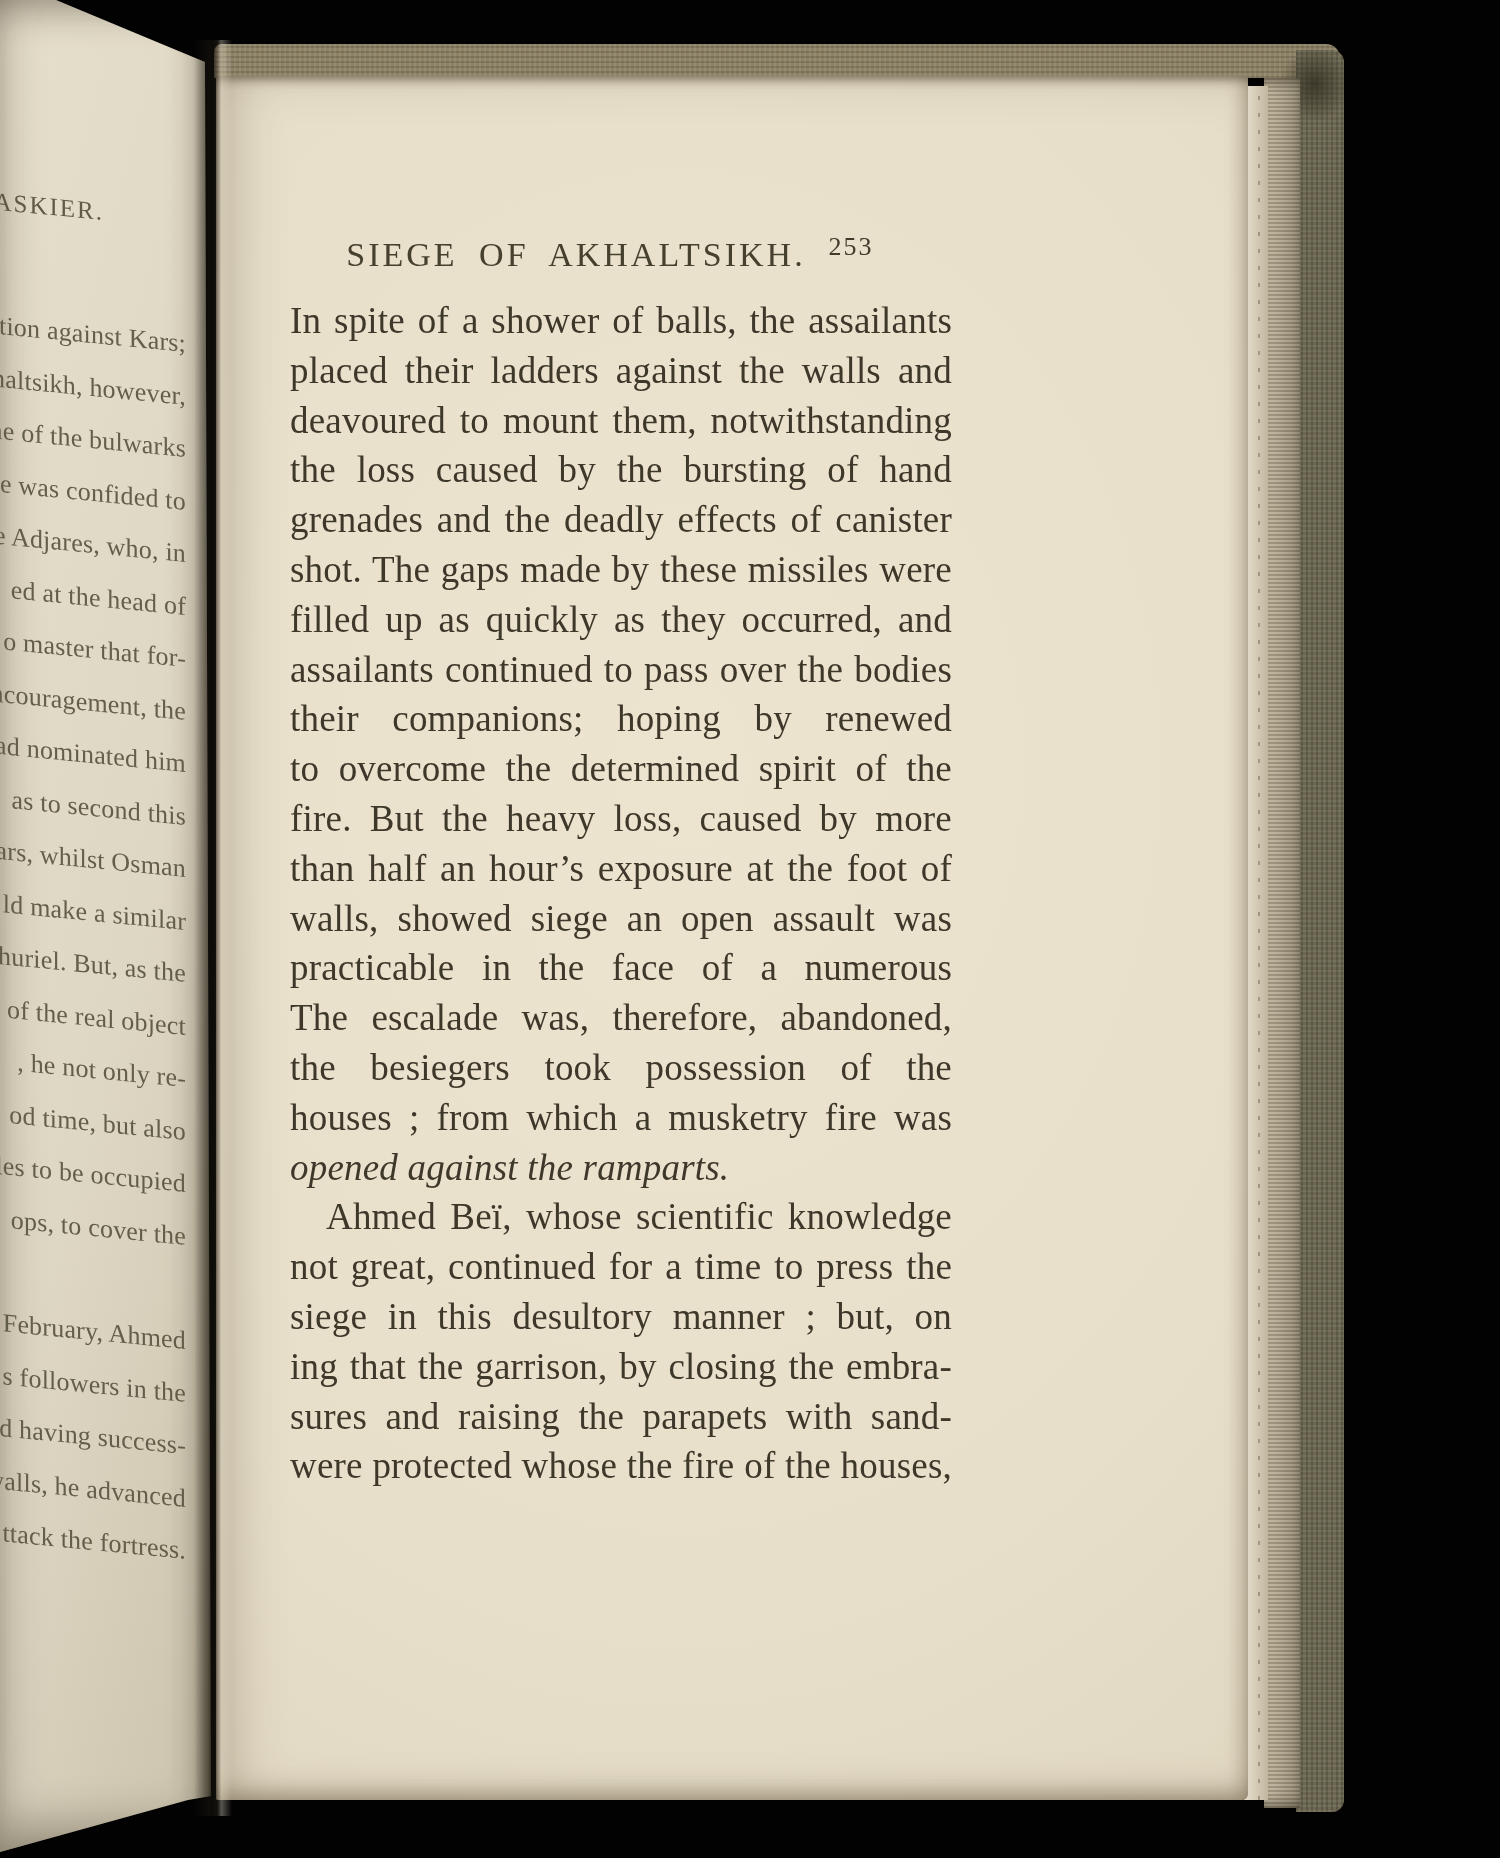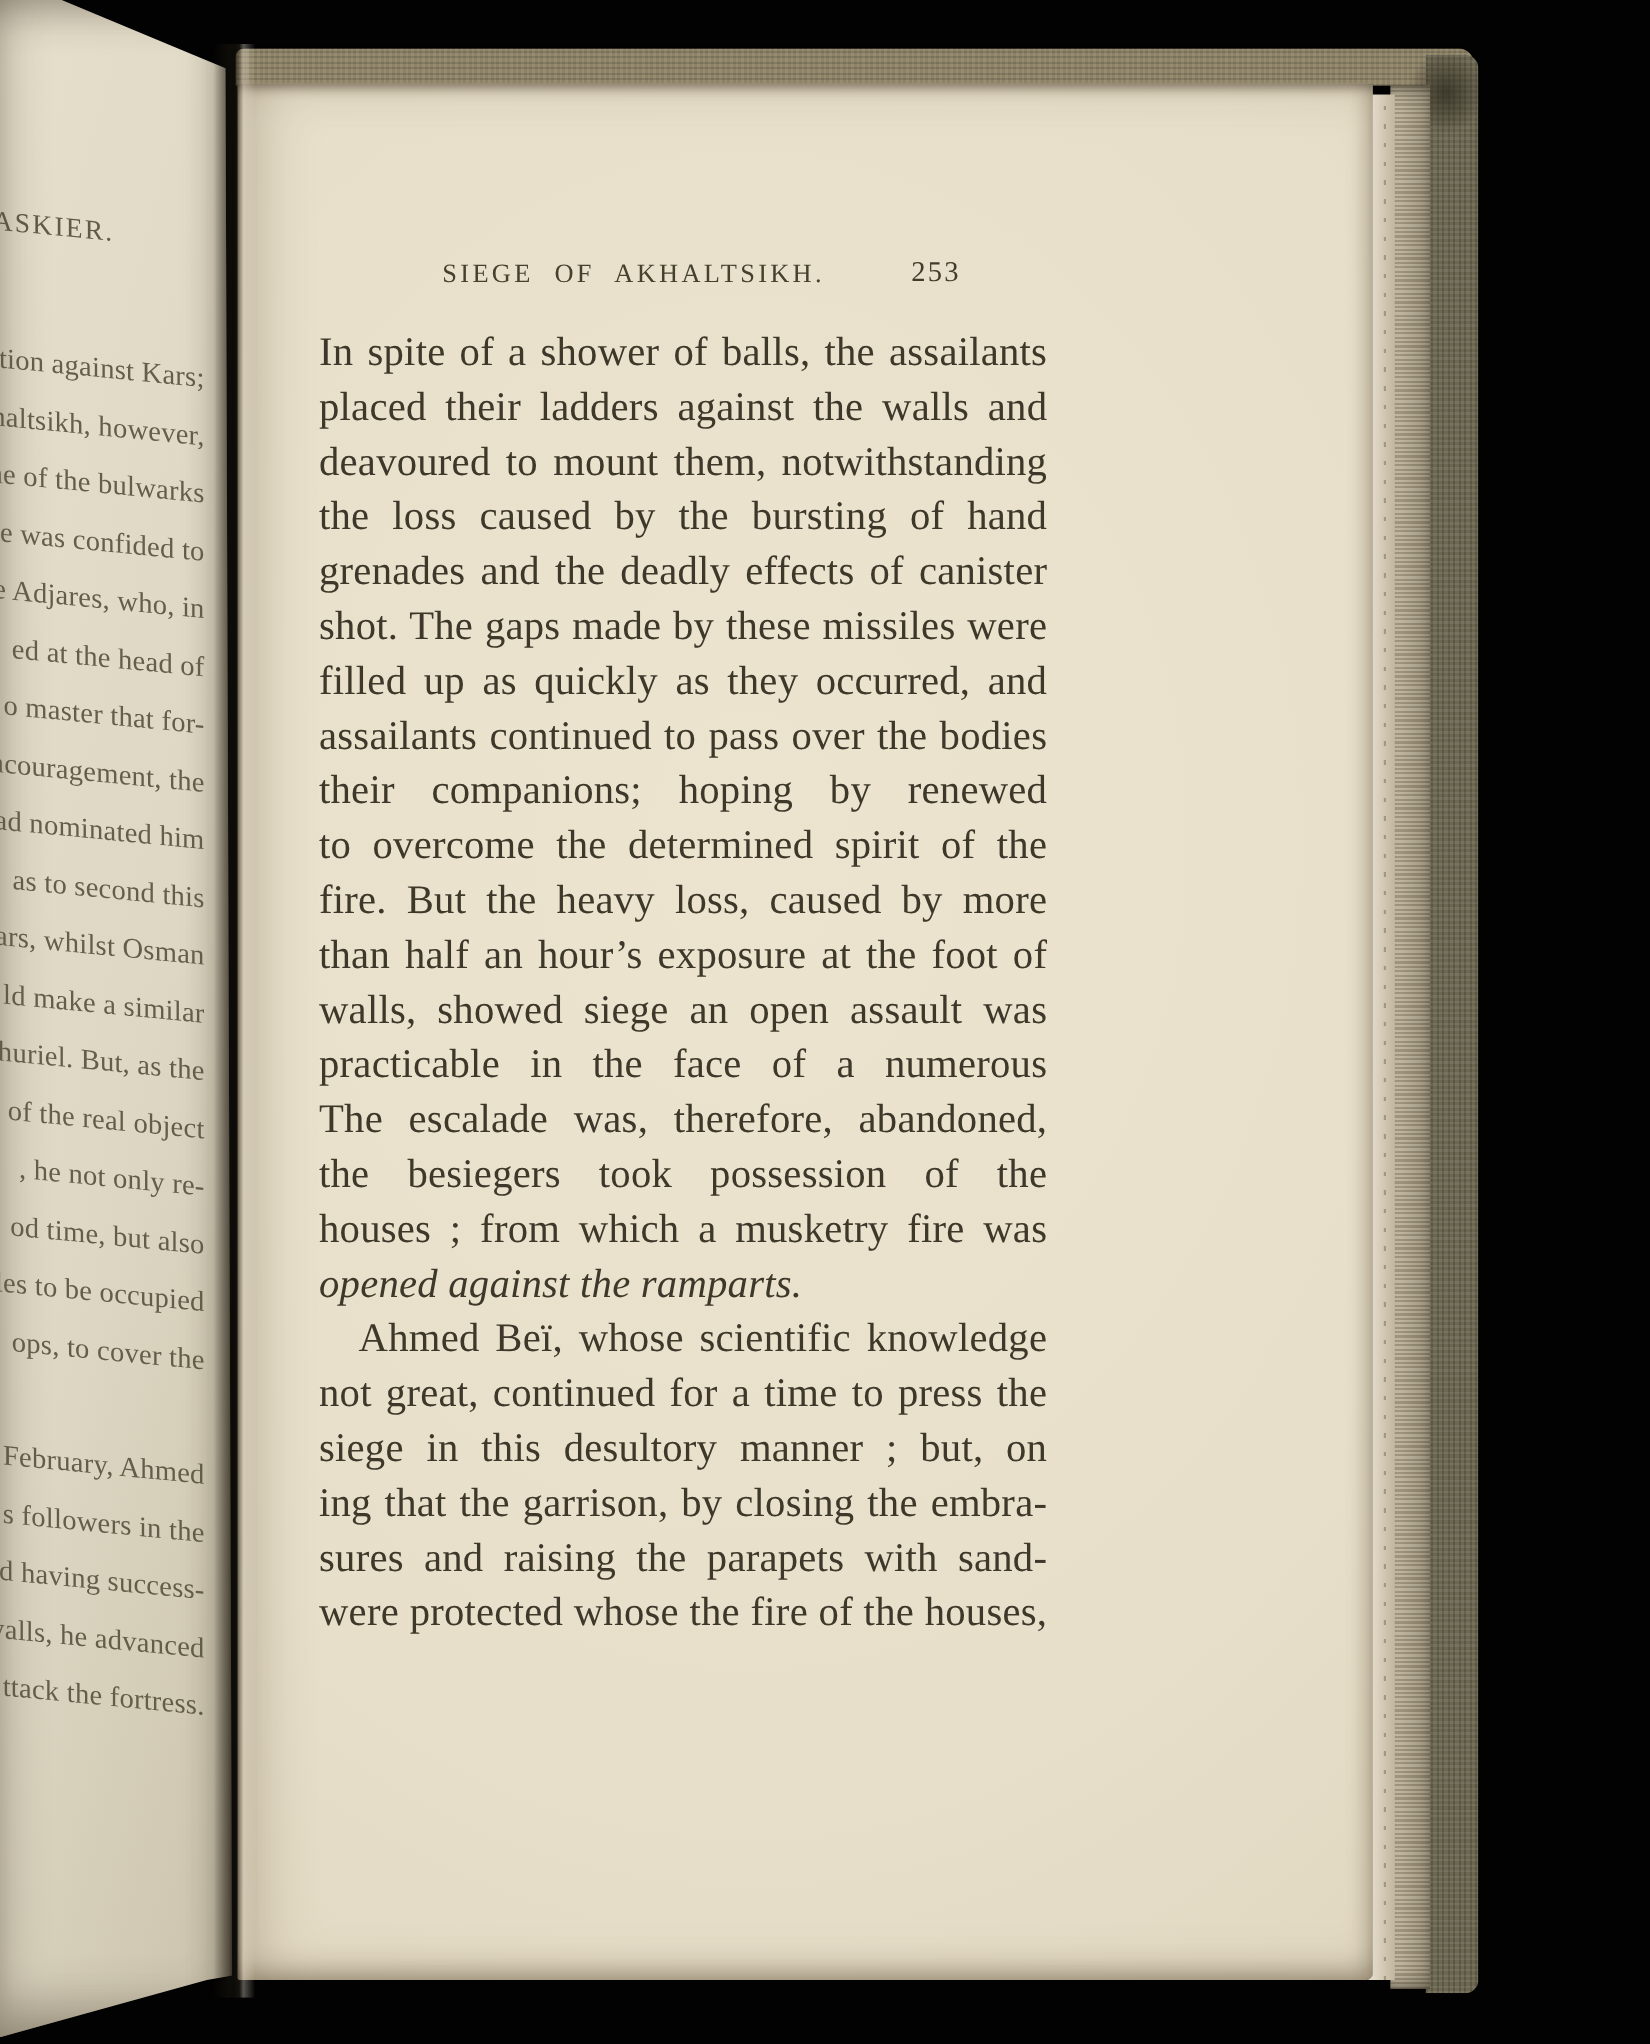--- a/index.html
+++ b/index.html
@@ -54,21 +54,21 @@
     background:radial-gradient(120% 90% at 45% 40%, #ece4cf 0%, #e7dfca 55%, #ddd3bc 100%);
     border-radius:2px 3px 6px 2px;
     box-shadow:
       inset 0 9px 10px -6px rgba(55,45,30,.5),
       inset 24px 0 55px -12px rgba(95,80,55,.38),
       inset -7px 0 16px rgba(110,95,70,.28),
       inset 0 -14px 24px -8px rgba(100,85,60,.4);
   }
   .running-header-title{
     position:absolute;left:120px;top:160px;width:480px;height:36px;
-    text-align:center;font-size:24px;letter-spacing:3px;word-spacing:10px;
+    text-align:center;font-size:34px;letter-spacing:3px;word-spacing:10px;
     color:#46402f;
   }
   .page-number{
     position:absolute;left:590px;top:156px;width:90px;height:38px;
     text-align:center;font-size:26px;letter-spacing:2px;color:#413b2c;
   }
   .body-text{
     position:absolute;left:74px;top:220px;width:662px;
     font-size:37px;color:#3e382b;
   }

